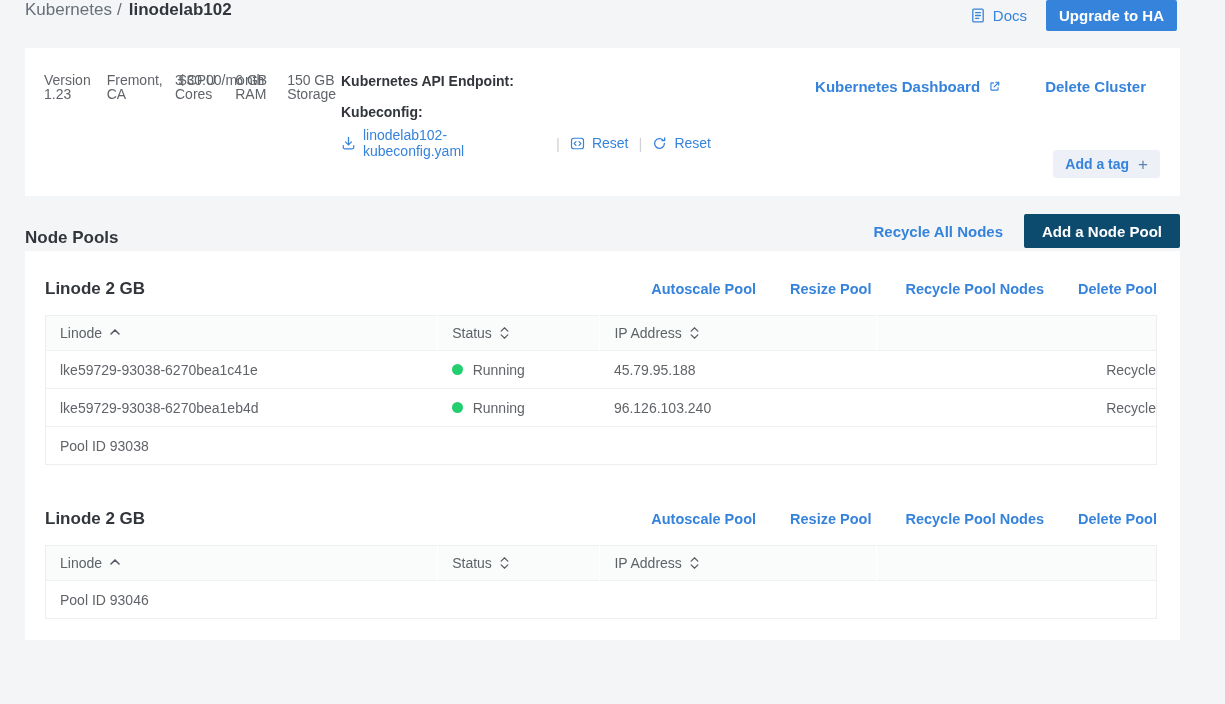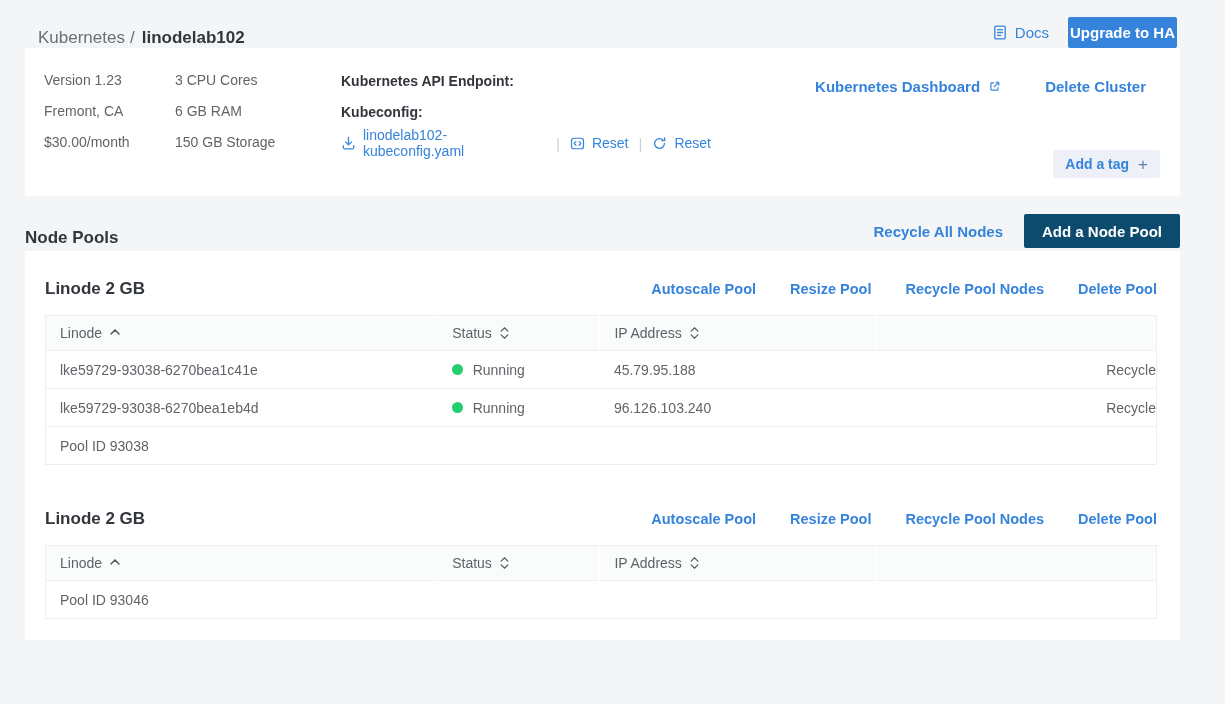--- a/index.html
+++ b/index.html
@@ -6,51 +6,50 @@
   html,body { width:1225px; height:704px; }
   body {
     background:#f4f5f6;
     font-family:"Liberation Sans","DejaVu Sans",sans-serif;
     color:#606469;
     overflow:hidden;
     -webkit-font-smoothing:antialiased;
   }
   .topbar {
     height:48px;
-    display:flex; align-items:flex-end;
+    display:flex; align-items:flex-start;
     padding:0 48px 0 25px;
-    margin-left:13px;
   }
   .breadcrumb { font-size:17px; color:#68707a; display:flex; align-items:baseline; }
   .breadcrumb .crumb-link { cursor:pointer; }
   .breadcrumb .sep { margin:0 7px 0 5px; }
   .breadcrumb .current { font-weight:700; color:#32363c; }
   .topbar-right { margin-left:auto; display:flex; align-items:center; }
   .docs-link {
     display:flex; align-items:center; gap:7px;
     color:#3683dc; font-size:15px; cursor:pointer; margin-right:19px;
   }
   .btn {
     border:none; cursor:pointer;
     font-family:inherit; font-size:15px; font-weight:700; color:#fff;
-    border-radius:2px; height:31px; padding:0 2px;
+    border-radius:2px; height:31px; padding:0 13px;
     display:inline-flex; align-items:center; justify-content:center;
   }
   .btn-primary { background:#3683dc; }
   .btn-dark { background:#0c4a6e; height:34px; padding:0 18px; }
 
   .card {
     background:#fff; margin:0 45px 0 25px; width:1155px;
   }
   .summary-card {
     height:148px;
     display:flex;
     padding:20px 20px 18px 19px;
   }
-  .spec-col { display:flex; flex-direction:column; padding-top:5px; }
+  .spec-col { display:flex; flex-direction:row; padding-top:5px;gap:16px; }
   .spec-col-1 { width:131px; }
   .spec-col-2 { width:166px; }
   .spec-item { font-size:14px; color:#606469; margin-bottom:17px; line-height:14px; }
   .endpoint-col { width:370px; padding-top:5px; }
   .block-label { font-size:14px; font-weight:700; color:#32363c; margin-bottom:7px; }
   .endpoint-url { font-size:14px; color:#606469; line-height:19px; width:358px; overflow-wrap:break-word; }
   .kubeconfig-label { margin-top:15px; }
   .kubeconfig-row { display:flex; align-items:center; font-size:14px; }
   .kc-item { display:flex; align-items:center; gap:7px; color:#3683dc; cursor:pointer; }
   .pipe { color:#ced2d6; margin:0 10px; font-size:15px; }

